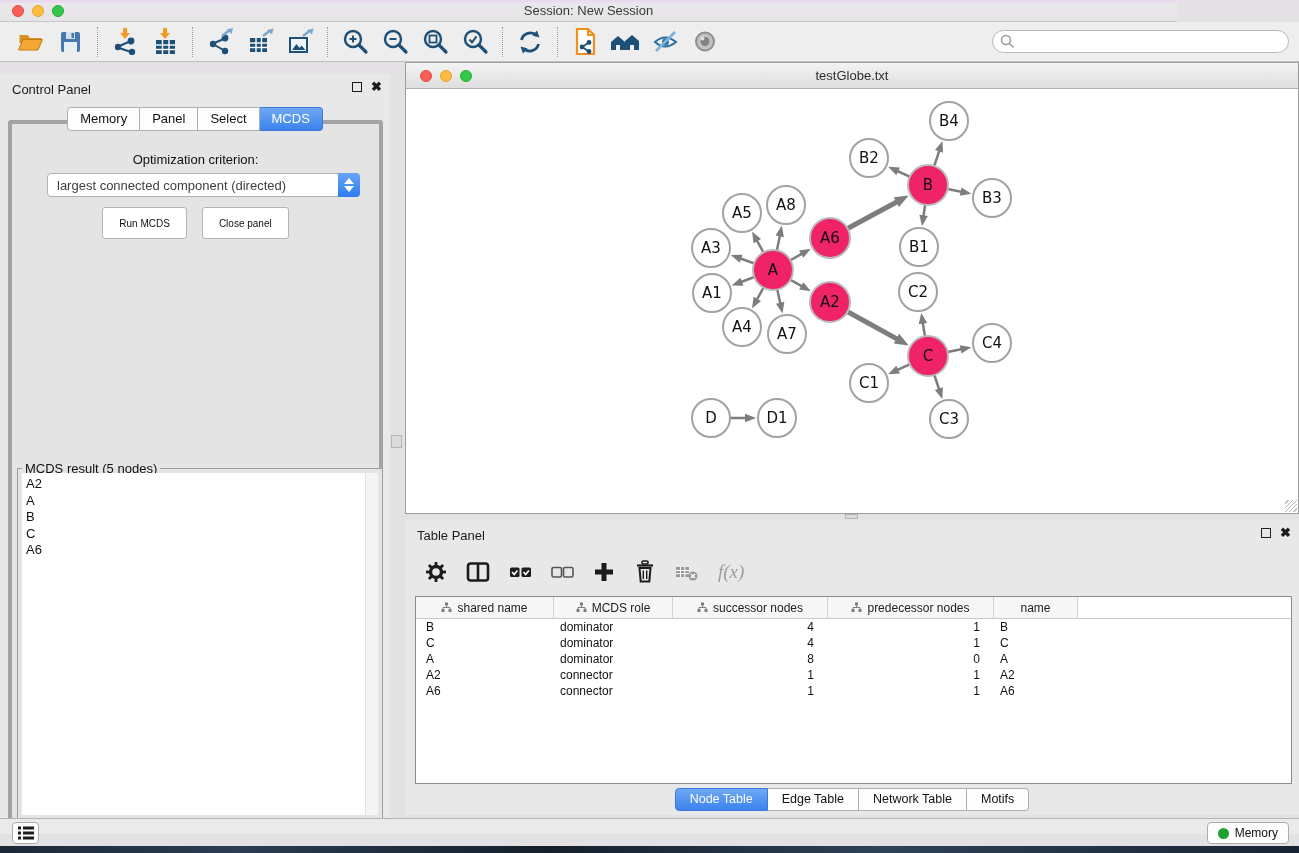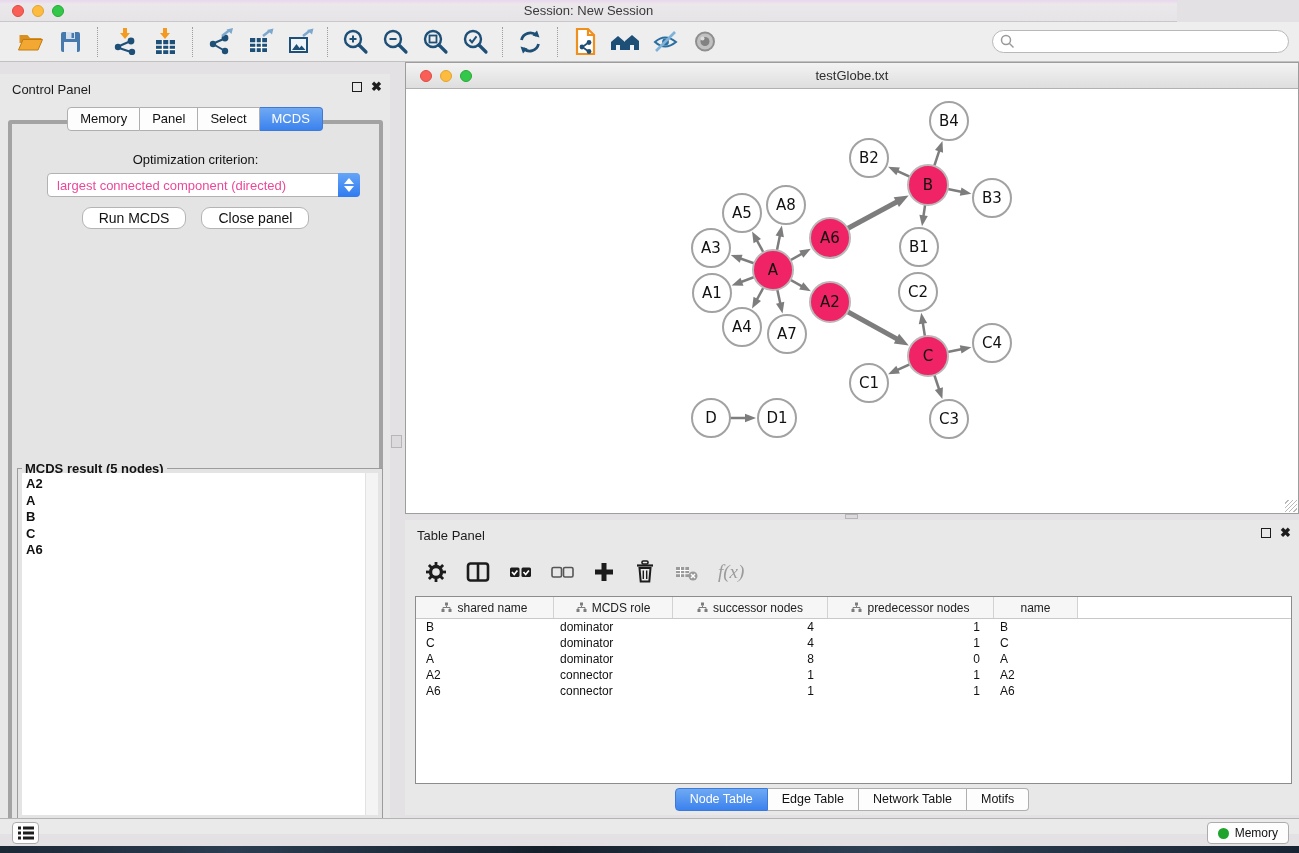--- a/index.html
+++ b/index.html
@@ -37,32 +37,32 @@
   .seg-tab { display:inline-block; border:1px solid #b0afb0; border-left:none; background:#fdfdfd; font-size:13px;
     padding:3px 12px 4px 12px; color:#111; }
   .seg-tab:first-child { border-left:1px solid #b0afb0; border-radius:4px 0 0 4px; }
   .seg-tab:last-child { border-radius:0 4px 4px 0; }
   .seg-tab.active { background:linear-gradient(#6fa9f3,#3b82ee); color:#fff; border-color:#3c79d8; }
   .cp-content { position:absolute; left:8px; top:46px; width:375px; height:702px; background:#e5e4e5;
     border:4px solid #a3a3a3; border-radius:3px; }
   .opt-label { position:absolute; left:0; right:0; top:28px; text-align:center; font-size:13px; color:#111; }
   .dropdown { position:absolute; left:35px; top:49px; width:313px; height:24px; background:#fff;
     border:1px solid #b3b2b3; border-radius:4px; }
-  .dropdown .dd-text { position:absolute; left:9px; top:4px; font-size:13px; color:#ec4899; white-space:nowrap; }
+  .dropdown .dd-text { position:absolute; left:9px; top:4px; font-size:13px; color:#404040; white-space:nowrap; }
   .dd-stepper { position:absolute; right:-1px; top:-1px; width:22px; height:24px; border-radius:0 4px 4px 0;
     background:linear-gradient(#66a5f7,#2f7bf0); }
   .dd-stepper .up { position:absolute; left:6px; top:5px; width:0; height:0;
     border-left:5px solid transparent; border-right:5px solid transparent; border-bottom:6px solid #fff; }
   .dd-stepper .down { position:absolute; left:6px; bottom:5px; width:0; height:0;
     border-left:5px solid transparent; border-right:5px solid transparent; border-top:6px solid #fff; }
   .cp-buttons { position:absolute; left:0; right:0; top:83px; display:flex; justify-content:center; gap:15px; }
-  .btn { height:22px; background:#fff; border:1px solid #b5b4b5; border-radius:9px; font-size:14px;
+  .btn { height:32px; background:#fff; border:1px solid #b5b4b5; border-radius:3px; font-size:10px;
     padding:0 16px; color:#111; display:flex; align-items:center; }
   .mcds-fieldset { position:absolute; left:5px; top:344px; width:366px; height:352px;
-    border:1px solid #9d9c9d; background:#e5e4e5;font-weight:bold; }
+    border:1px solid #9d9c9d; background:#e5e4e5; }
   .mcds-legend { position:absolute; left:4px; top:-8px; font-size:13px; color:#111; background:#e5e4e5; padding:0 3px; }
   .mcds-list { position:absolute; left:4px; top:4px; right:4px; bottom:4px; background:#fff; }
   .mcds-scroll { position:absolute; right:0; top:0; width:13px; bottom:0; background:#f4f4f4; border-left:1px solid #e2e2e2; }
   .mcds-item { font-size:13px; line-height:16.5px; padding-left:4px; color:#111; }
   .mcds-list .pad { height:3px; }
 
   
   .v-splitter { position:absolute; left:390px; top:62px; width:15px; height:753px; background:#e3e1e3; }
   .v-grip { position:absolute; left:1px; top:373px; width:11px; height:13px; background:#dcdadc; border:1px solid #b7b5b7; }
   .h-grip { position:absolute; left:845px; top:514px; width:13px; height:5px; background:#dcdadc; border:1px solid #b7b5b7; }

